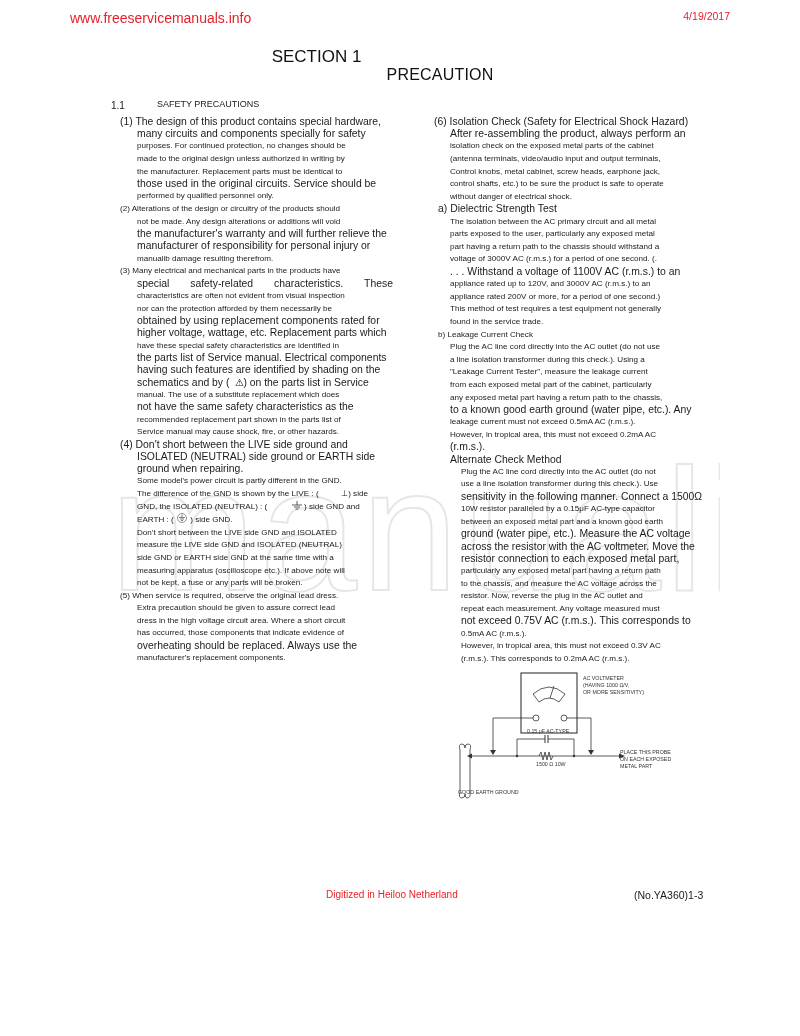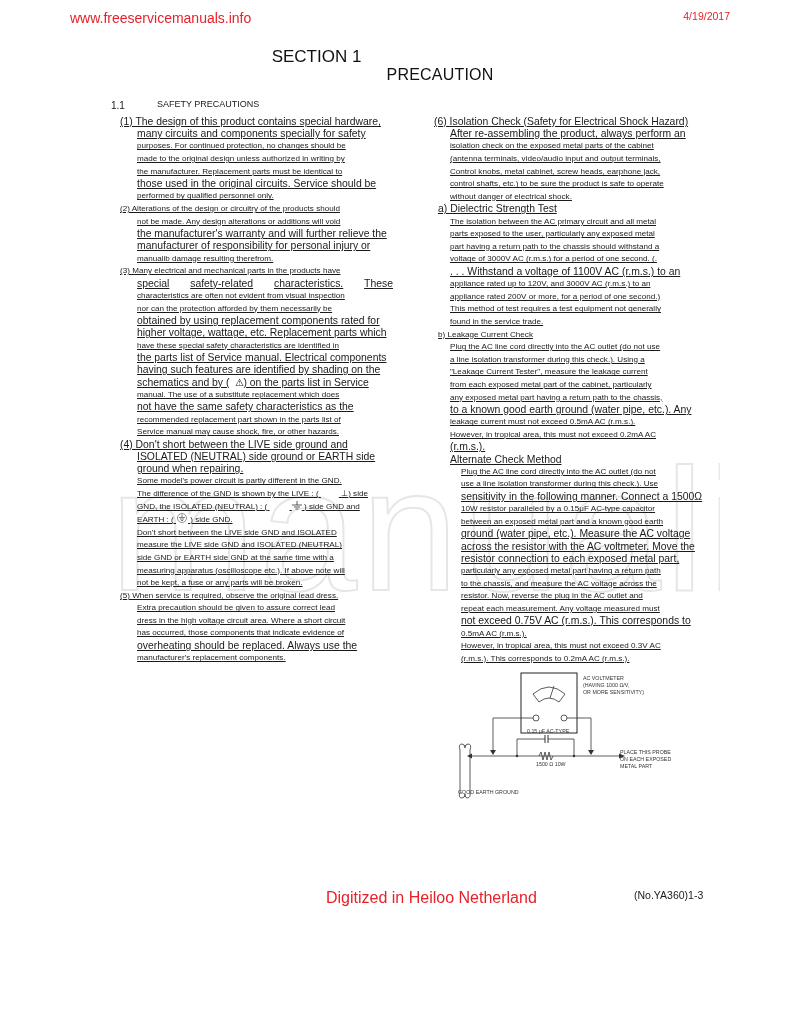--- a/index.html
+++ b/index.html
@@ -6,38 +6,38 @@
   body { width: 800px; height: 1036px; position: relative; overflow: hidden;
          font-family: "Liberation Sans", sans-serif; color: #1a1a1a; }
   .abs { position: absolute; }
   .hdr-url { left: 70px; top: 10px; font-size: 14px; color: #e8202a; }
   .hdr-date { right: 70px; top: 10px; font-size: 10.5px; color: #e8202a; }
   .title1 { left: 0; width: 633px; top: 47px; text-align: center; font-size: 17px; color: #111; }
   .title2 { left: 0; width: 800px; top: 66px; text-align: center; font-size: 16px; color: #111; letter-spacing: 0.2px; padding-left: 40px; }
   .sec-num { left: 111px; top: 100px; font-size: 10px; }
   .sec-title { left: 136px; top: 99px; font-size: 9px; margin-left: 21px; }
 
-  .col { position: absolute; text-decoration: underline; }
+  .col { position: absolute; }
   .col-left { left: 120px; top: 116px; width: 288px; }
   .col-right { left: 434px; top: 116px; width: 272px; }
   .ln { white-space: nowrap; line-height: 12.6px; overflow: visible; }
   .L { font-size: 10.4px; line-height: 12.2px; }
   .S { font-size: 8.1px; line-height: 12.6px; }
   .i { padding-left: 17px; }
   .ir { padding-left: 16px; }
   .ir2 { padding-left: 18px; }
   .sub { padding-left: 4px; }
   .just { display: flex; justify-content: space-between; width: 256px; }
 
   .watermark { left: 100px; top: 455px; width: 620px; height: 150px; pointer-events: none; opacity: 0.18; }
 
   .diagram { left: 455px; top: 672px; width: 230px; height: 130px; }
   .dlabel { font-size: 5.3px; color: #333; white-space: nowrap; position: absolute; }
 
-  .ftr-digit { left: 326px; top: 889px; font-size: 16px; color: #e8202a; }
+  .ftr-digit { left: 326px; top: 889px; font-size: 10px; color: #e8202a; }
   .ftr-page { left: 634px; top: 889px; font-size: 10.5px; color: #1a1a1a; }
   .tri { display: inline-block; width: 14px; text-align: center; font-size: 10px; }
 </style>
 </head>
 <body>
 
 <div class="abs hdr-url">www.freeservicemanuals.info</div>
 <div class="abs hdr-date">4/19/2017</div>
 
 <div class="abs title1">SECTION 1</div>

